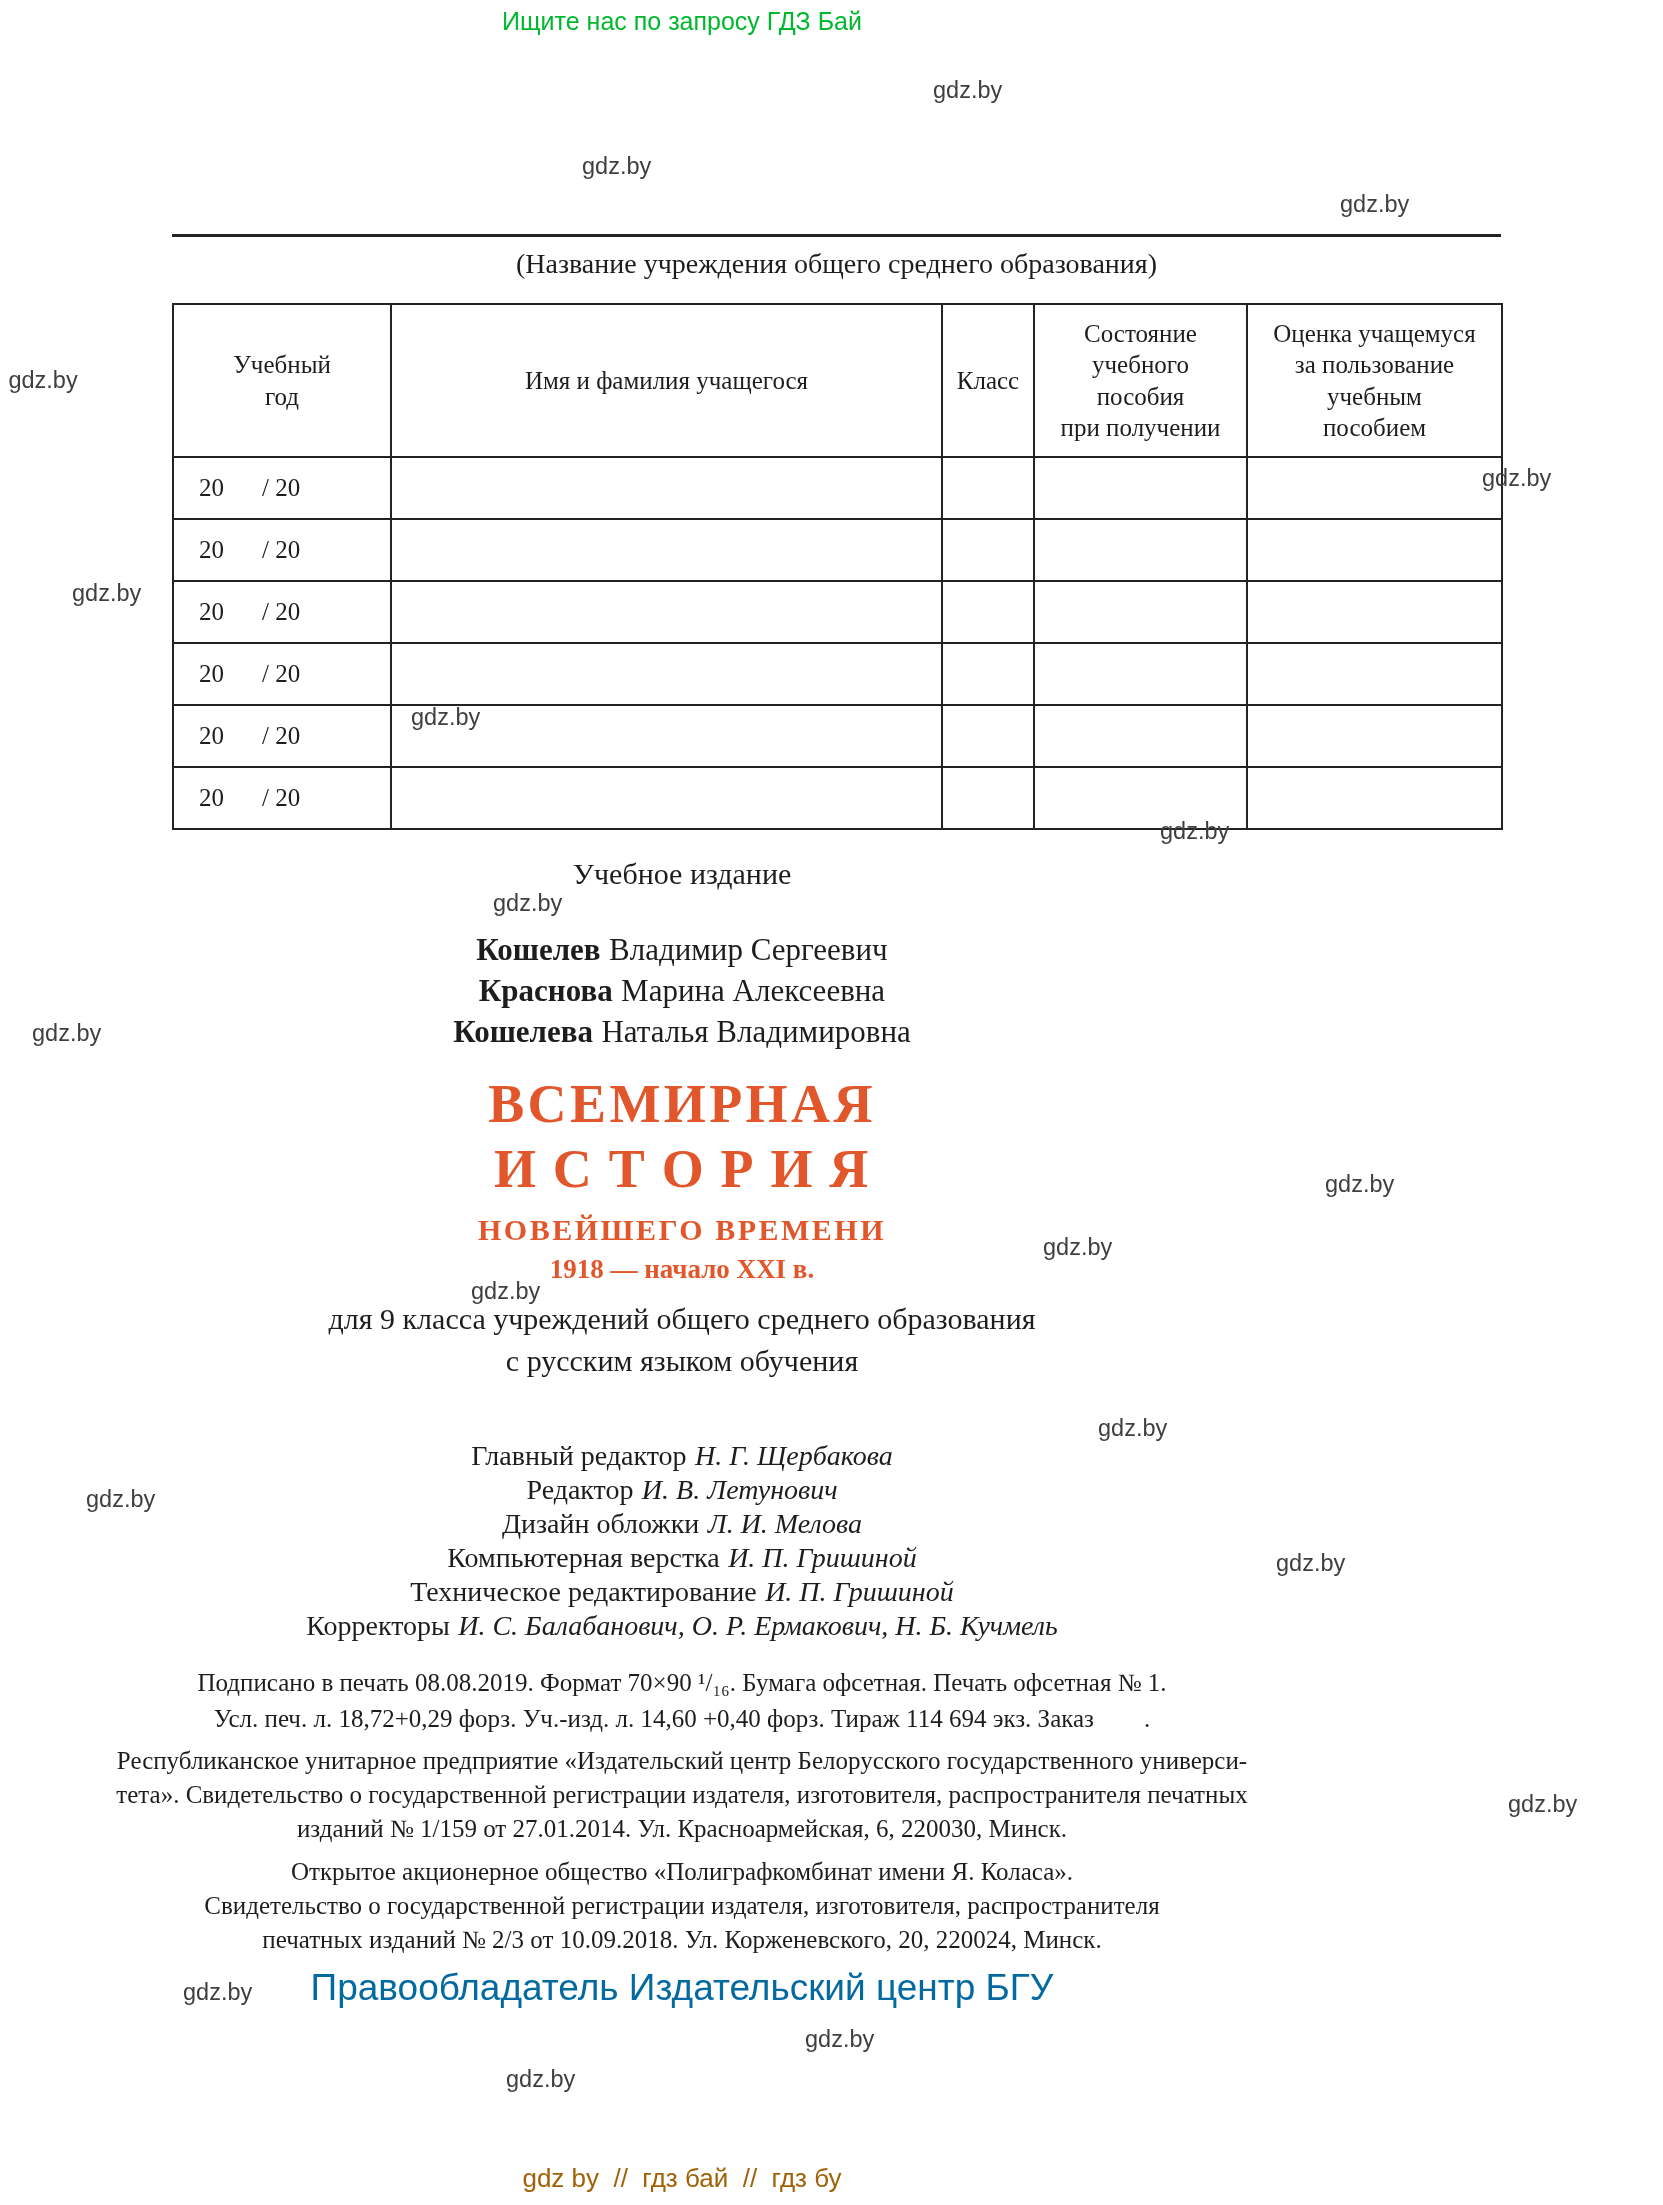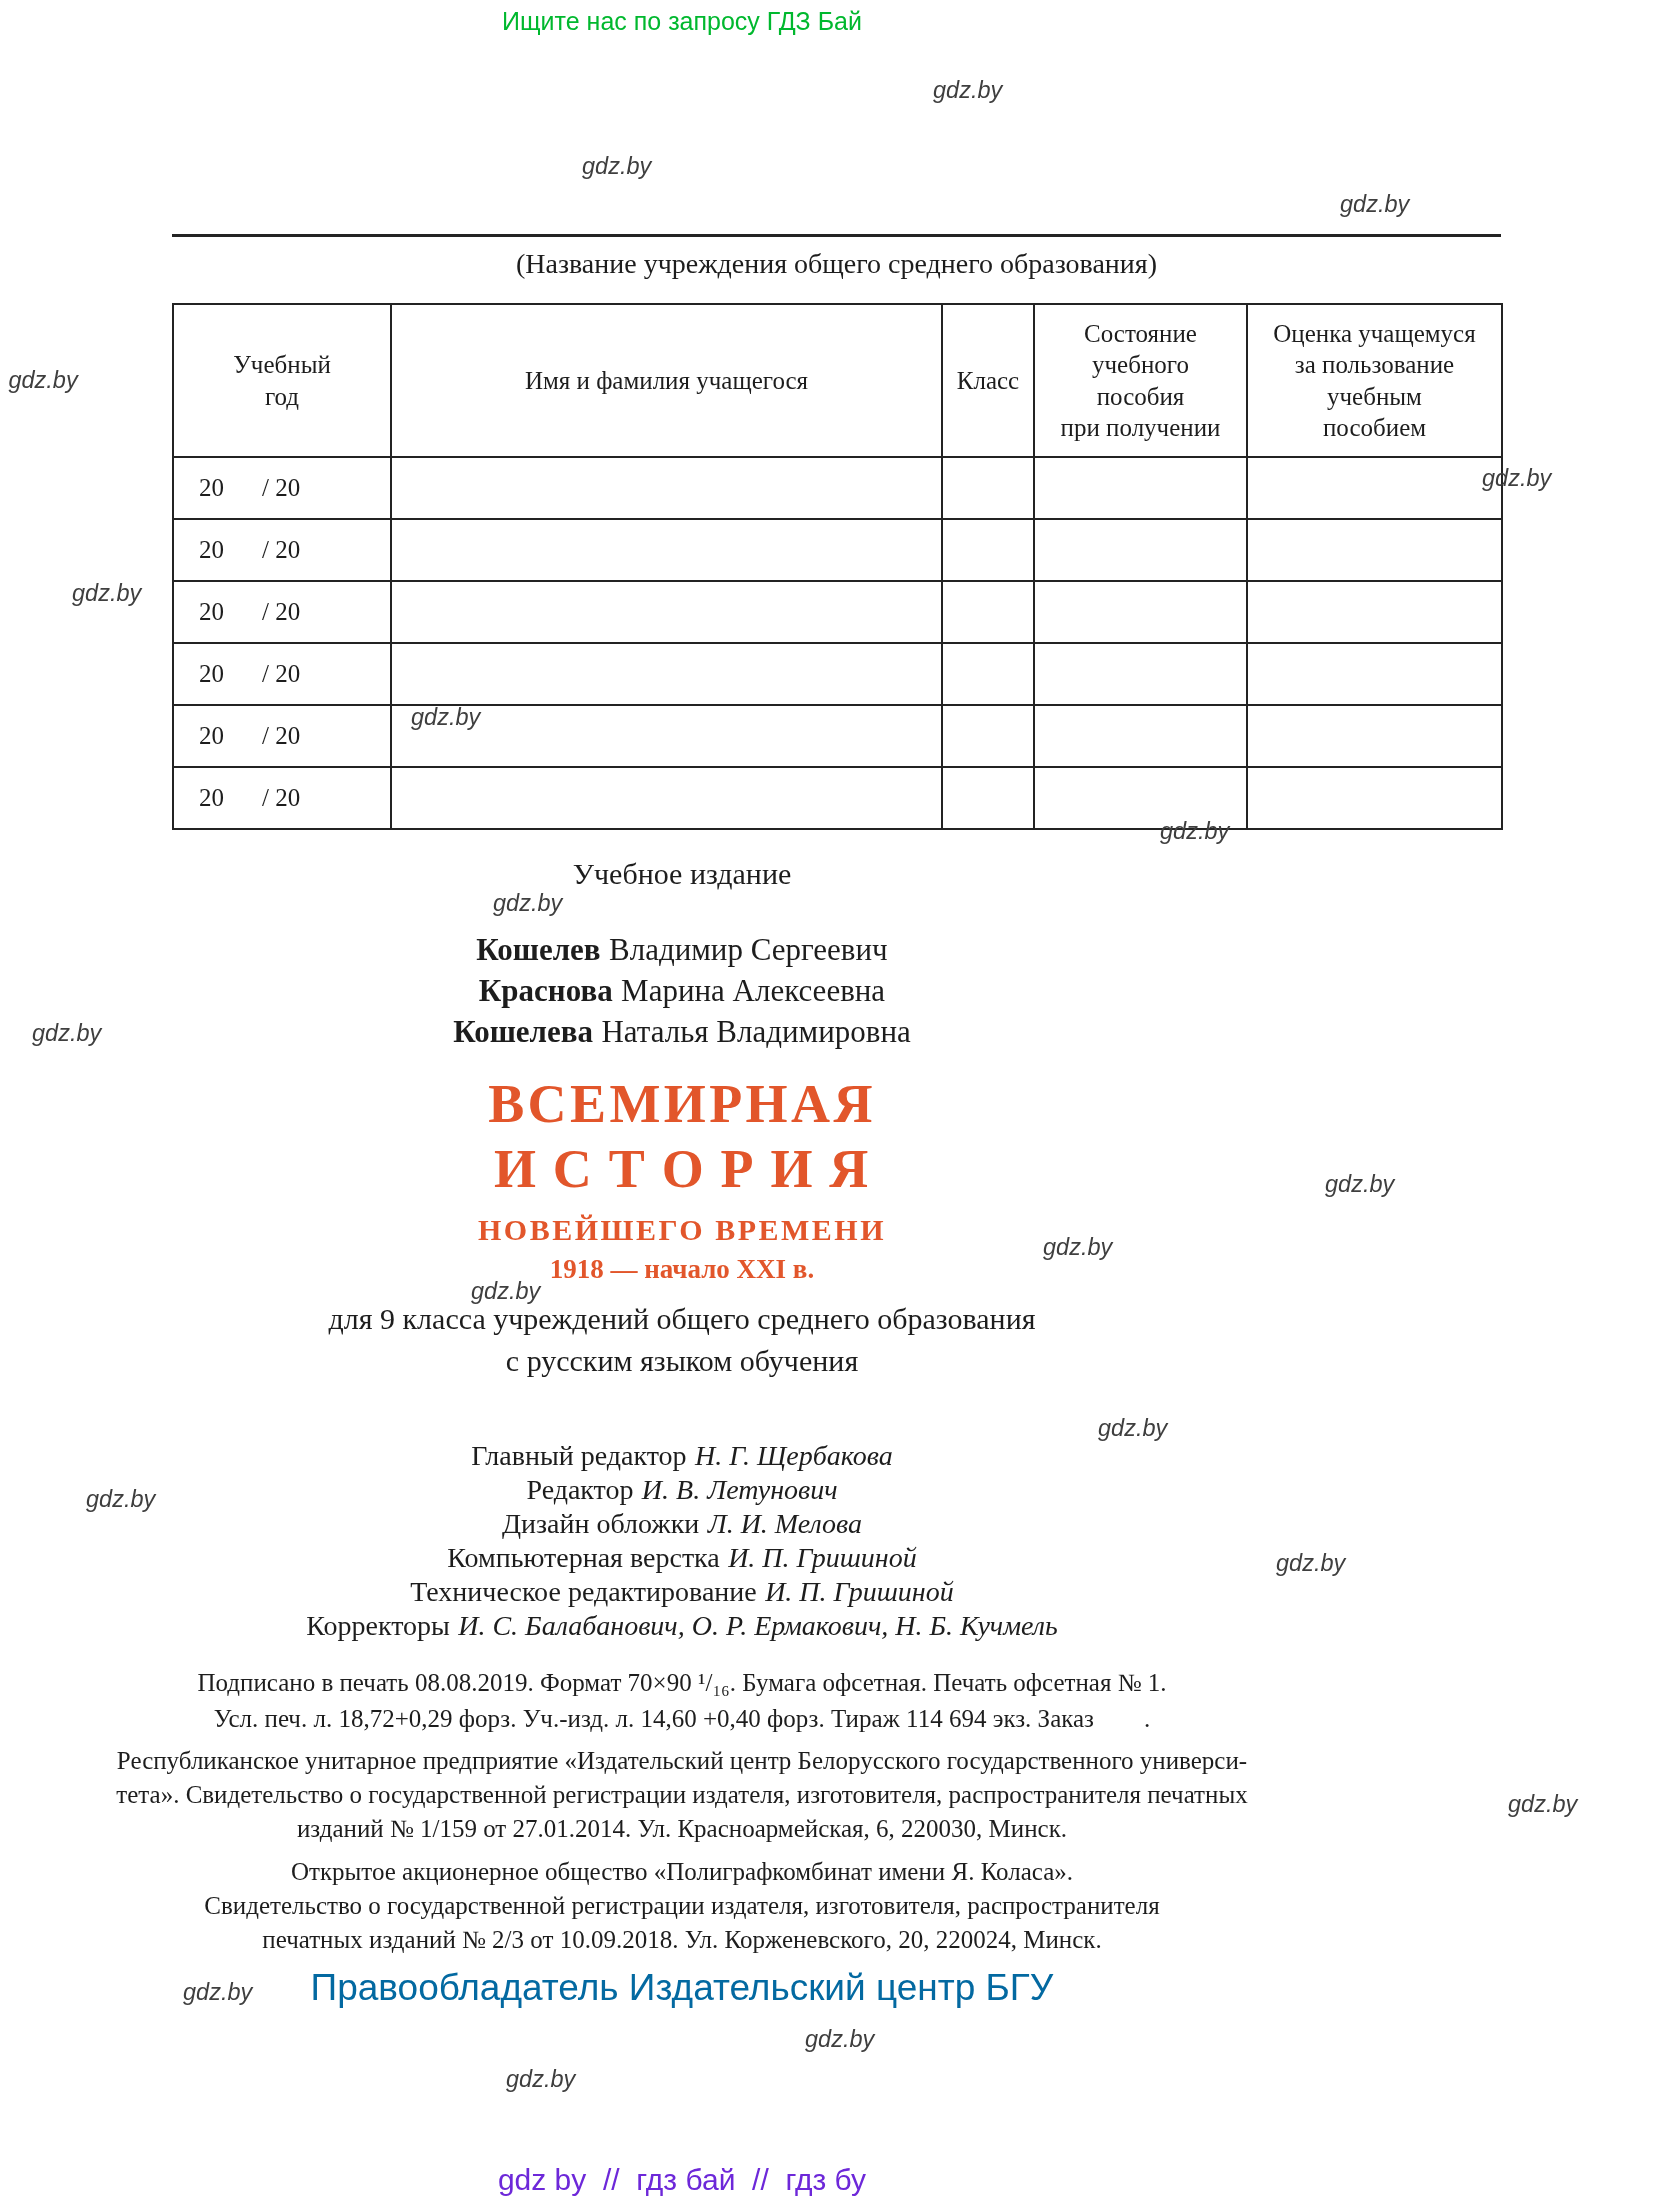--- a/index.html
+++ b/index.html
@@ -37,23 +37,23 @@
 
   .subtitle{top:1298px;font-size:30px;line-height:42px;}
   .credits{top:1439px;font-size:28px;line-height:34px;}
   .credits .cname{margin-left:8.4px;font-style:italic;}
 
   .print-info{top:1665px;font-size:25px;line-height:36px;}
   .pub1{top:1744px;font-size:25px;line-height:34px;}
   .pub2{top:1855px;font-size:25px;line-height:34px;}
 
   .rights{top:1967px;font-family:"Liberation Sans",sans-serif;font-size:37px;color:#0369a1;}
-  .footer{top:2163px;font-family:"Liberation Sans",sans-serif;font-size:30px;color:#6d28d9;}
-
-  .wm{position:absolute;font-family:"Liberation Sans",sans-serif;font-size:23.5px;color:#3f3f3f;white-space:nowrap;font-style:italic;}
+  .footer{top:2163px;font-family:"Liberation Sans",sans-serif;font-size:26px;color:#a16207;}
+
+  .wm{position:absolute;font-family:"Liberation Sans",sans-serif;font-size:23.5px;color:#3f3f3f;white-space:nowrap;}
 </style>
 </head>
 <body>
 
 <div>
 
   <div class="abs center banner">Ищите нас по запросу ГДЗ Бай</div>
 
   <div class="abs rule"></div>
   <div class="abs caption">(Название учреждения общего среднего образования)</div>

